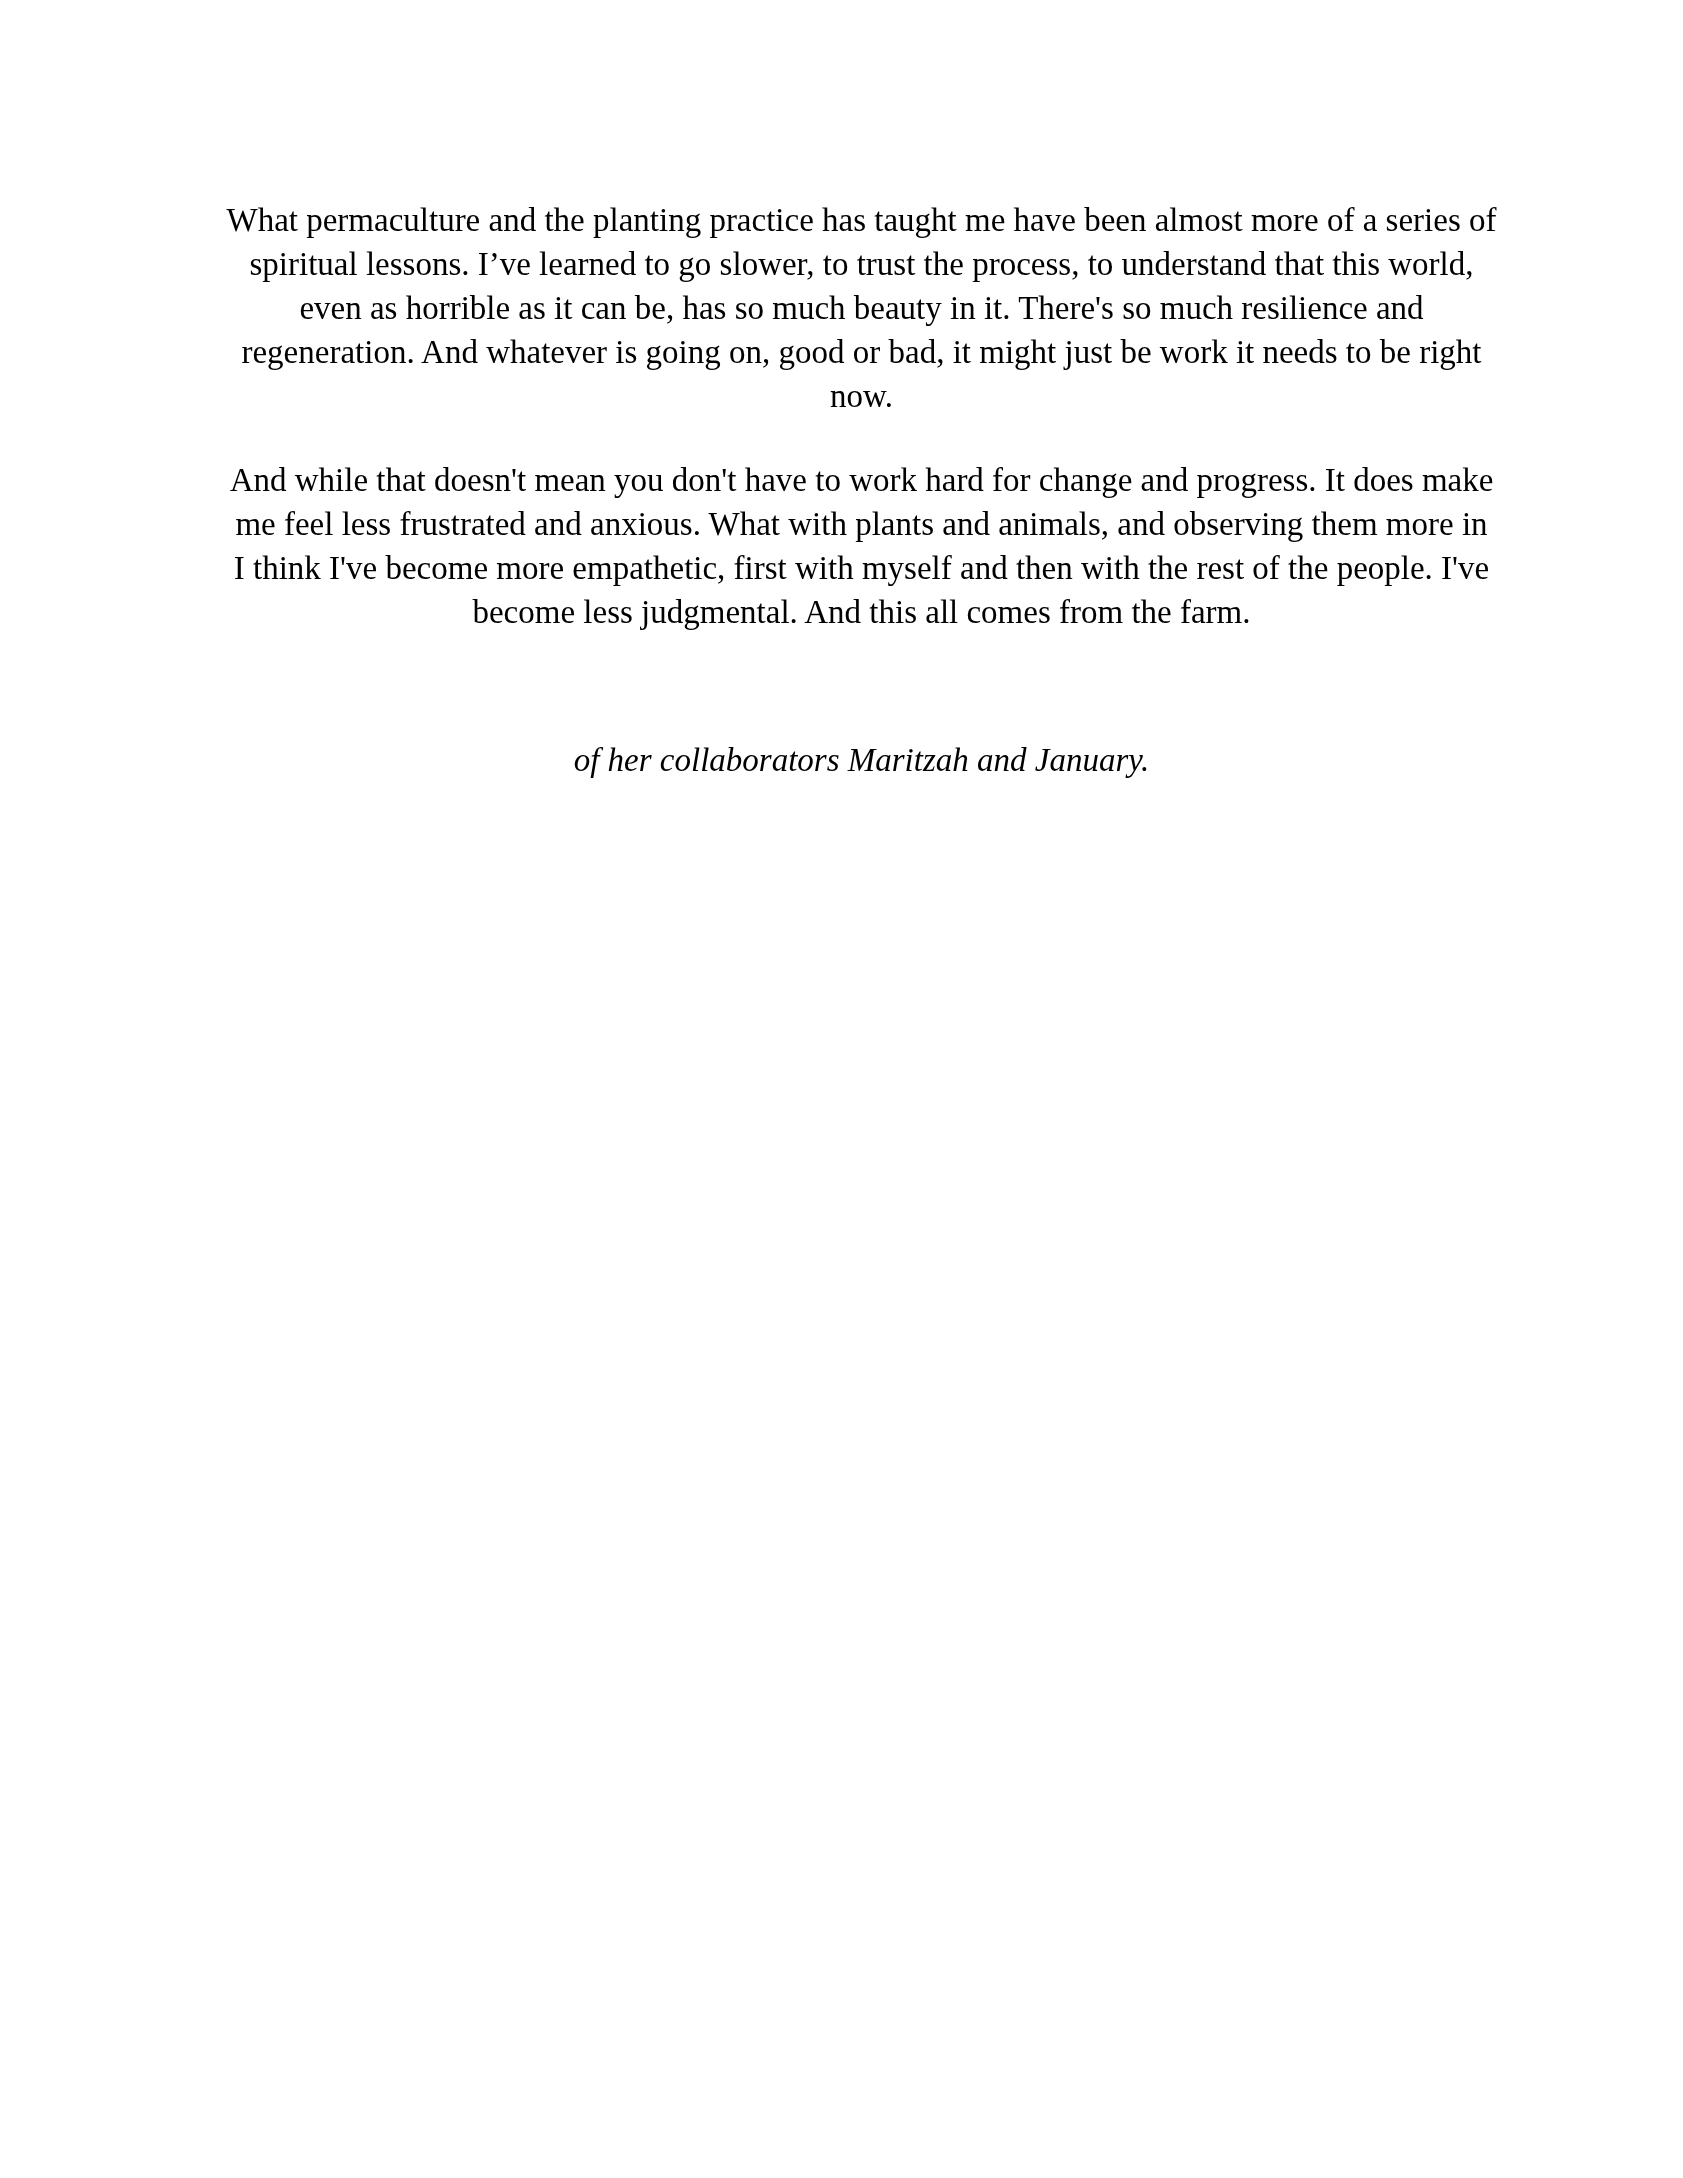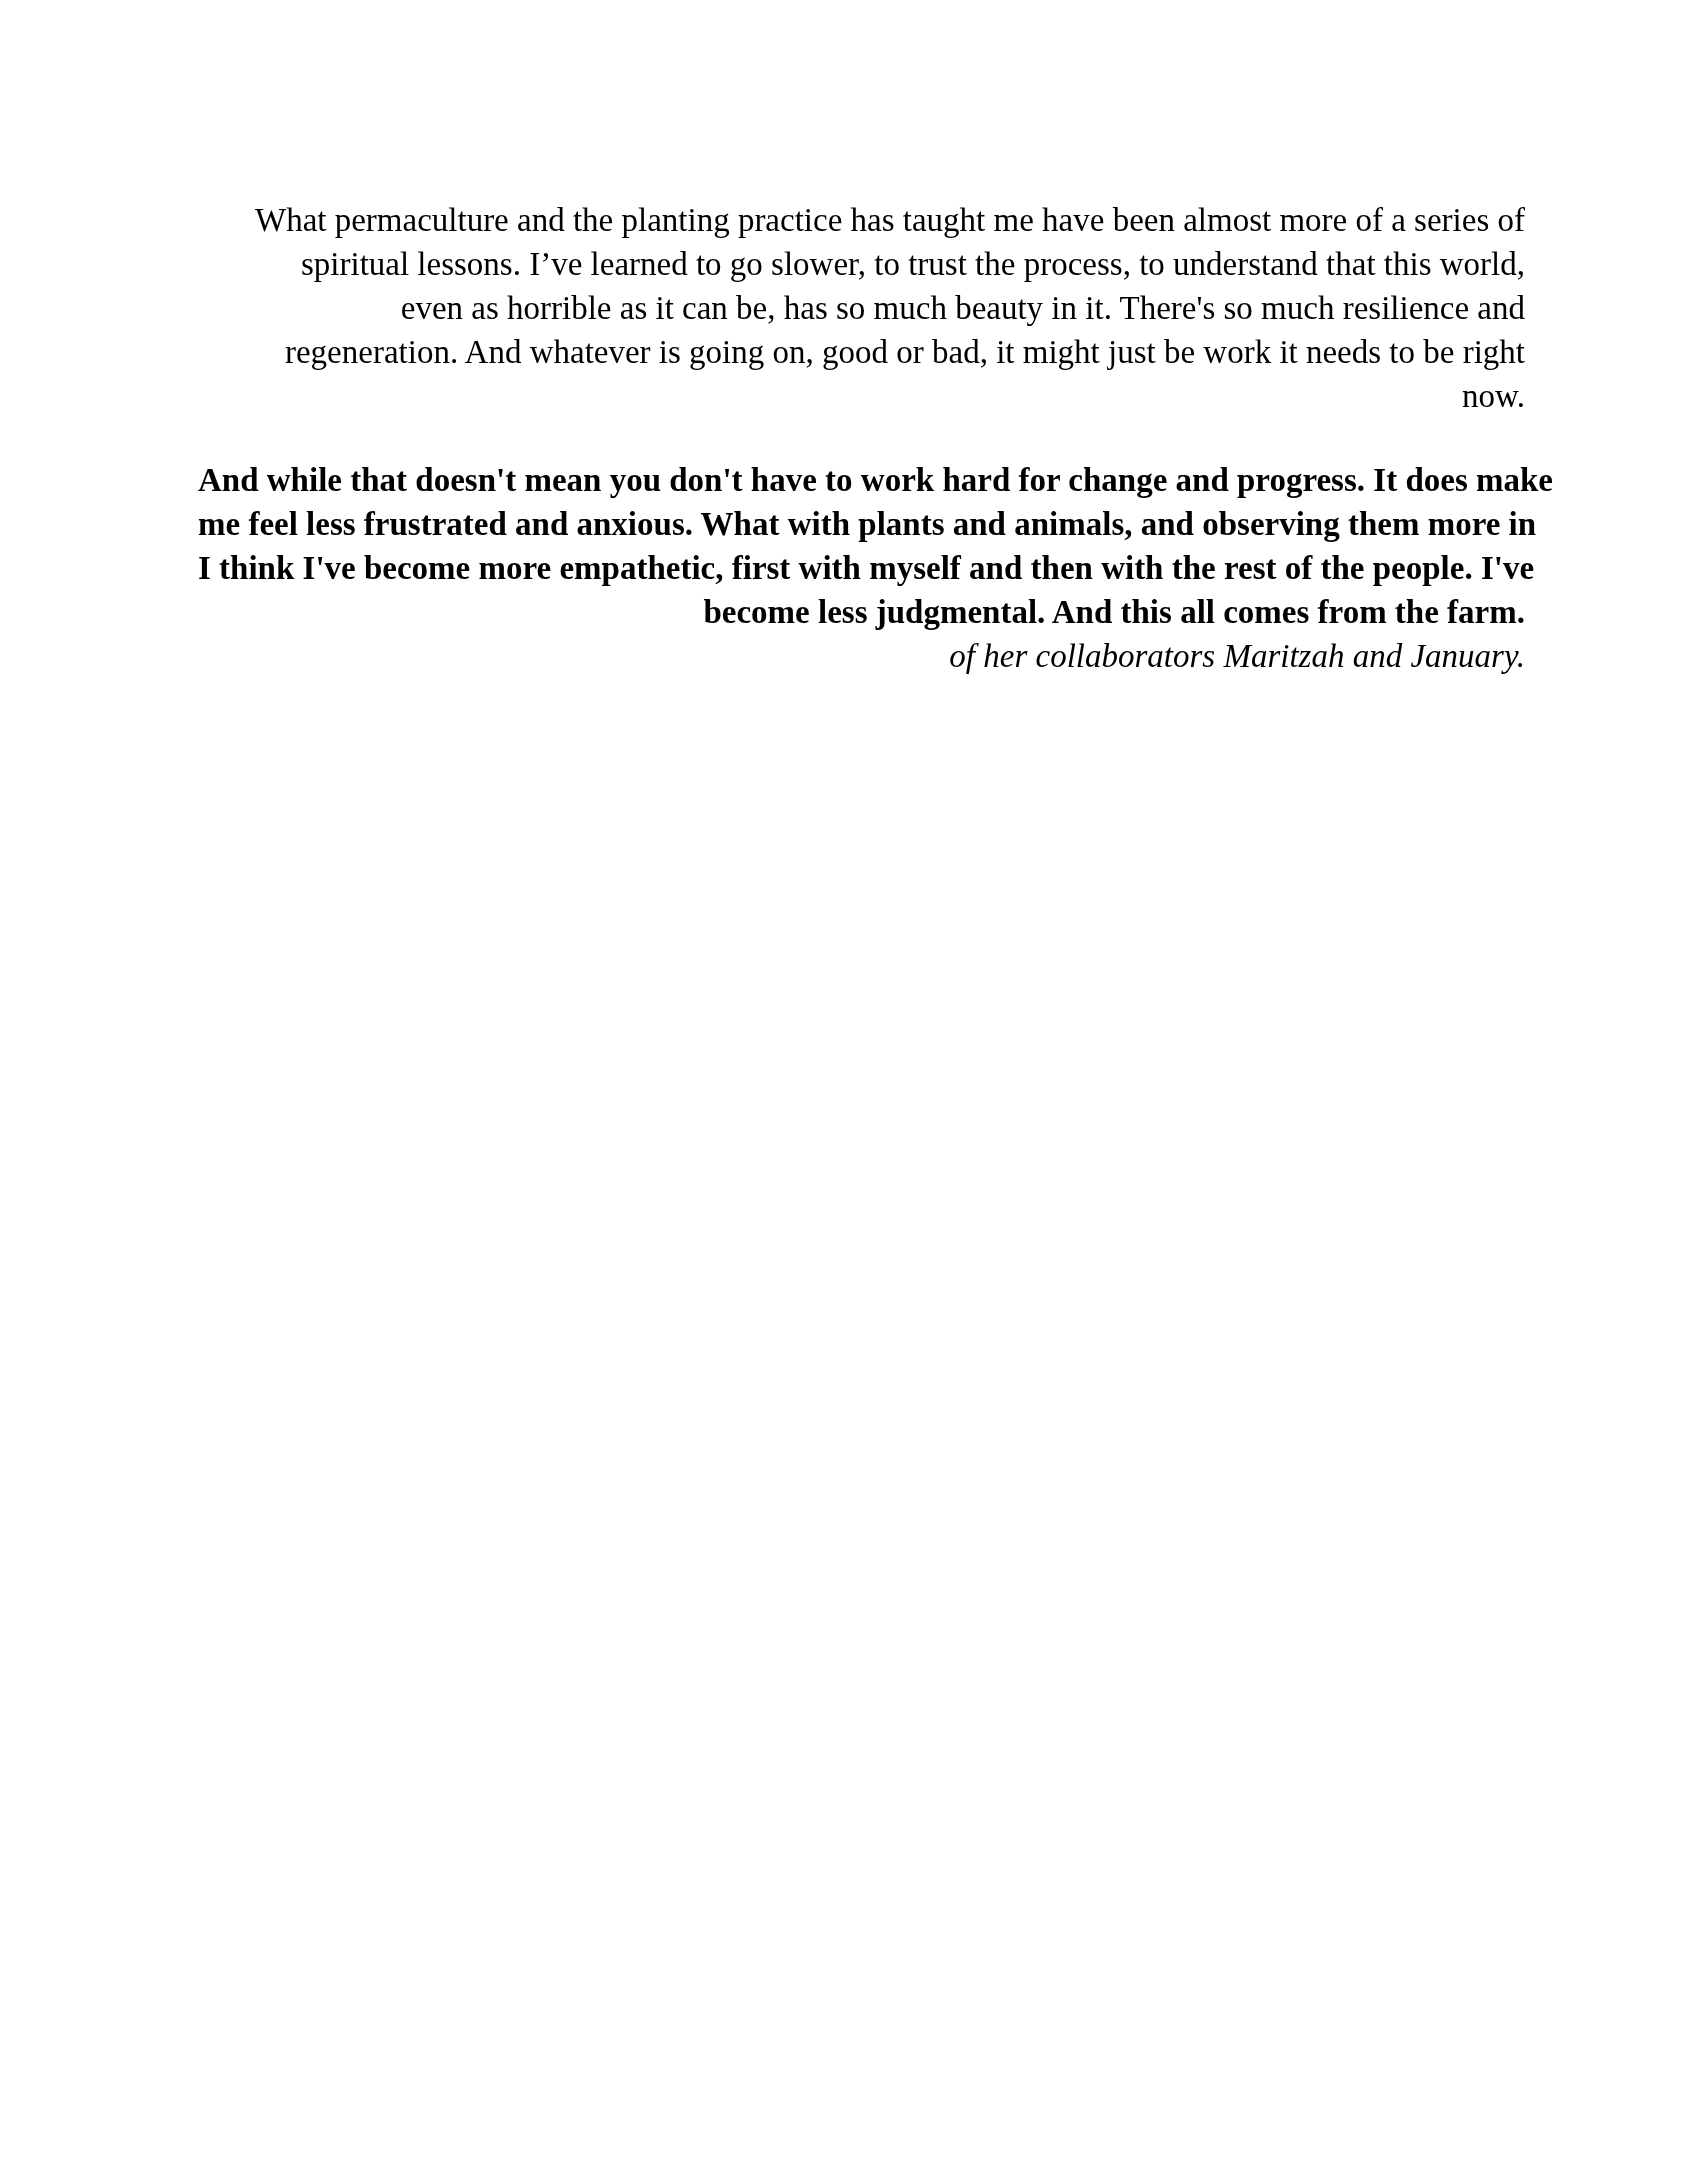--- a/index.html
+++ b/index.html
@@ -23,31 +23,31 @@
   }
   .content {
     position: absolute;
     left: 198px;
     top: 198px;
     width: 1327px;
     color: #000000;
     font-family: "Liberation Serif", serif;
     font-size: 33px;
     line-height: 44px;
-    text-align: right;
+    text-align: center;
   }
   .para {
     margin: 0;
     padding: 0;
   }
   .para.gap-after-small {
     margin-bottom: 40px;
   }
   .para.gap-after-large {
-    font-weight: bold;
+    margin-bottom: 104px;
   }
   .para.note-style {
     font-style: italic;
   }
   .line {
     white-space: nowrap;
   }
 </style>
 </head>
 <body>

